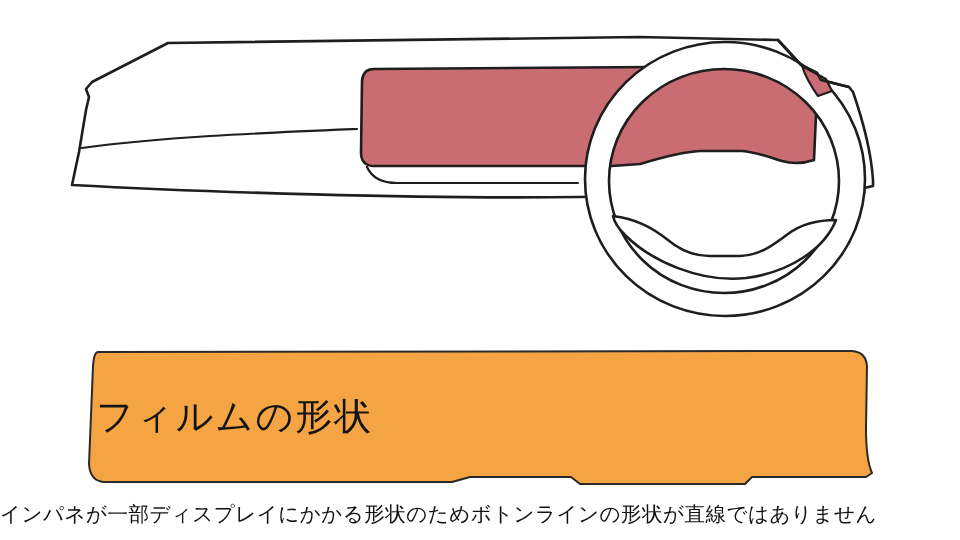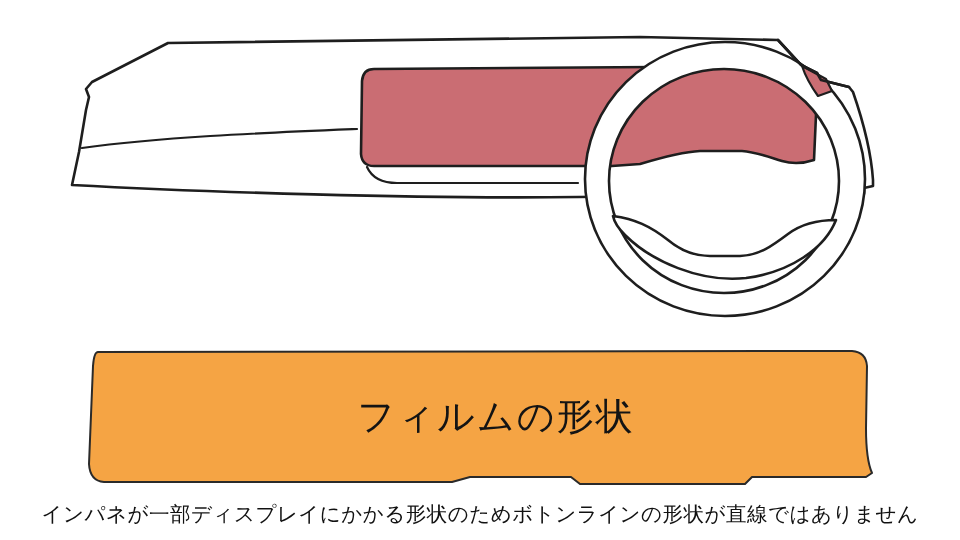--- a/index.html
+++ b/index.html
@@ -7,30 +7,30 @@
     position:relative;
     width:960px;height:540px;
     background:#ffffff;
     overflow:hidden;
     font-family:"Liberation Sans", sans-serif;
   }
   svg{position:absolute;left:0;top:0;}
   .film-title{
     position:absolute;
     left:96px;top:392px;width:800px;
-    text-align:center;
+    text-align:left;
     font-size:37px;
     letter-spacing:2px;
     color:#141414;
     font-family:"Liberation Sans", sans-serif;
   }
   .caption{
     position:absolute;
     left:0;top:500px;width:960px;
-    text-align:center;
+    text-align:left;
     font-size:20.5px;
     letter-spacing:0.5px;
     color:#111111;
     font-family:"Liberation Sans", sans-serif;
   }
   .ln{fill:none;stroke-width:2.6;stroke-linecap:round;stroke-linejoin:round;}
   .body{fill:#ffffff;stroke-width:2.6;stroke-linejoin:round;}
   .thin{fill:none;stroke-width:2.2;stroke-linecap:round;stroke-linejoin:round;}
 </style>
 </head>

